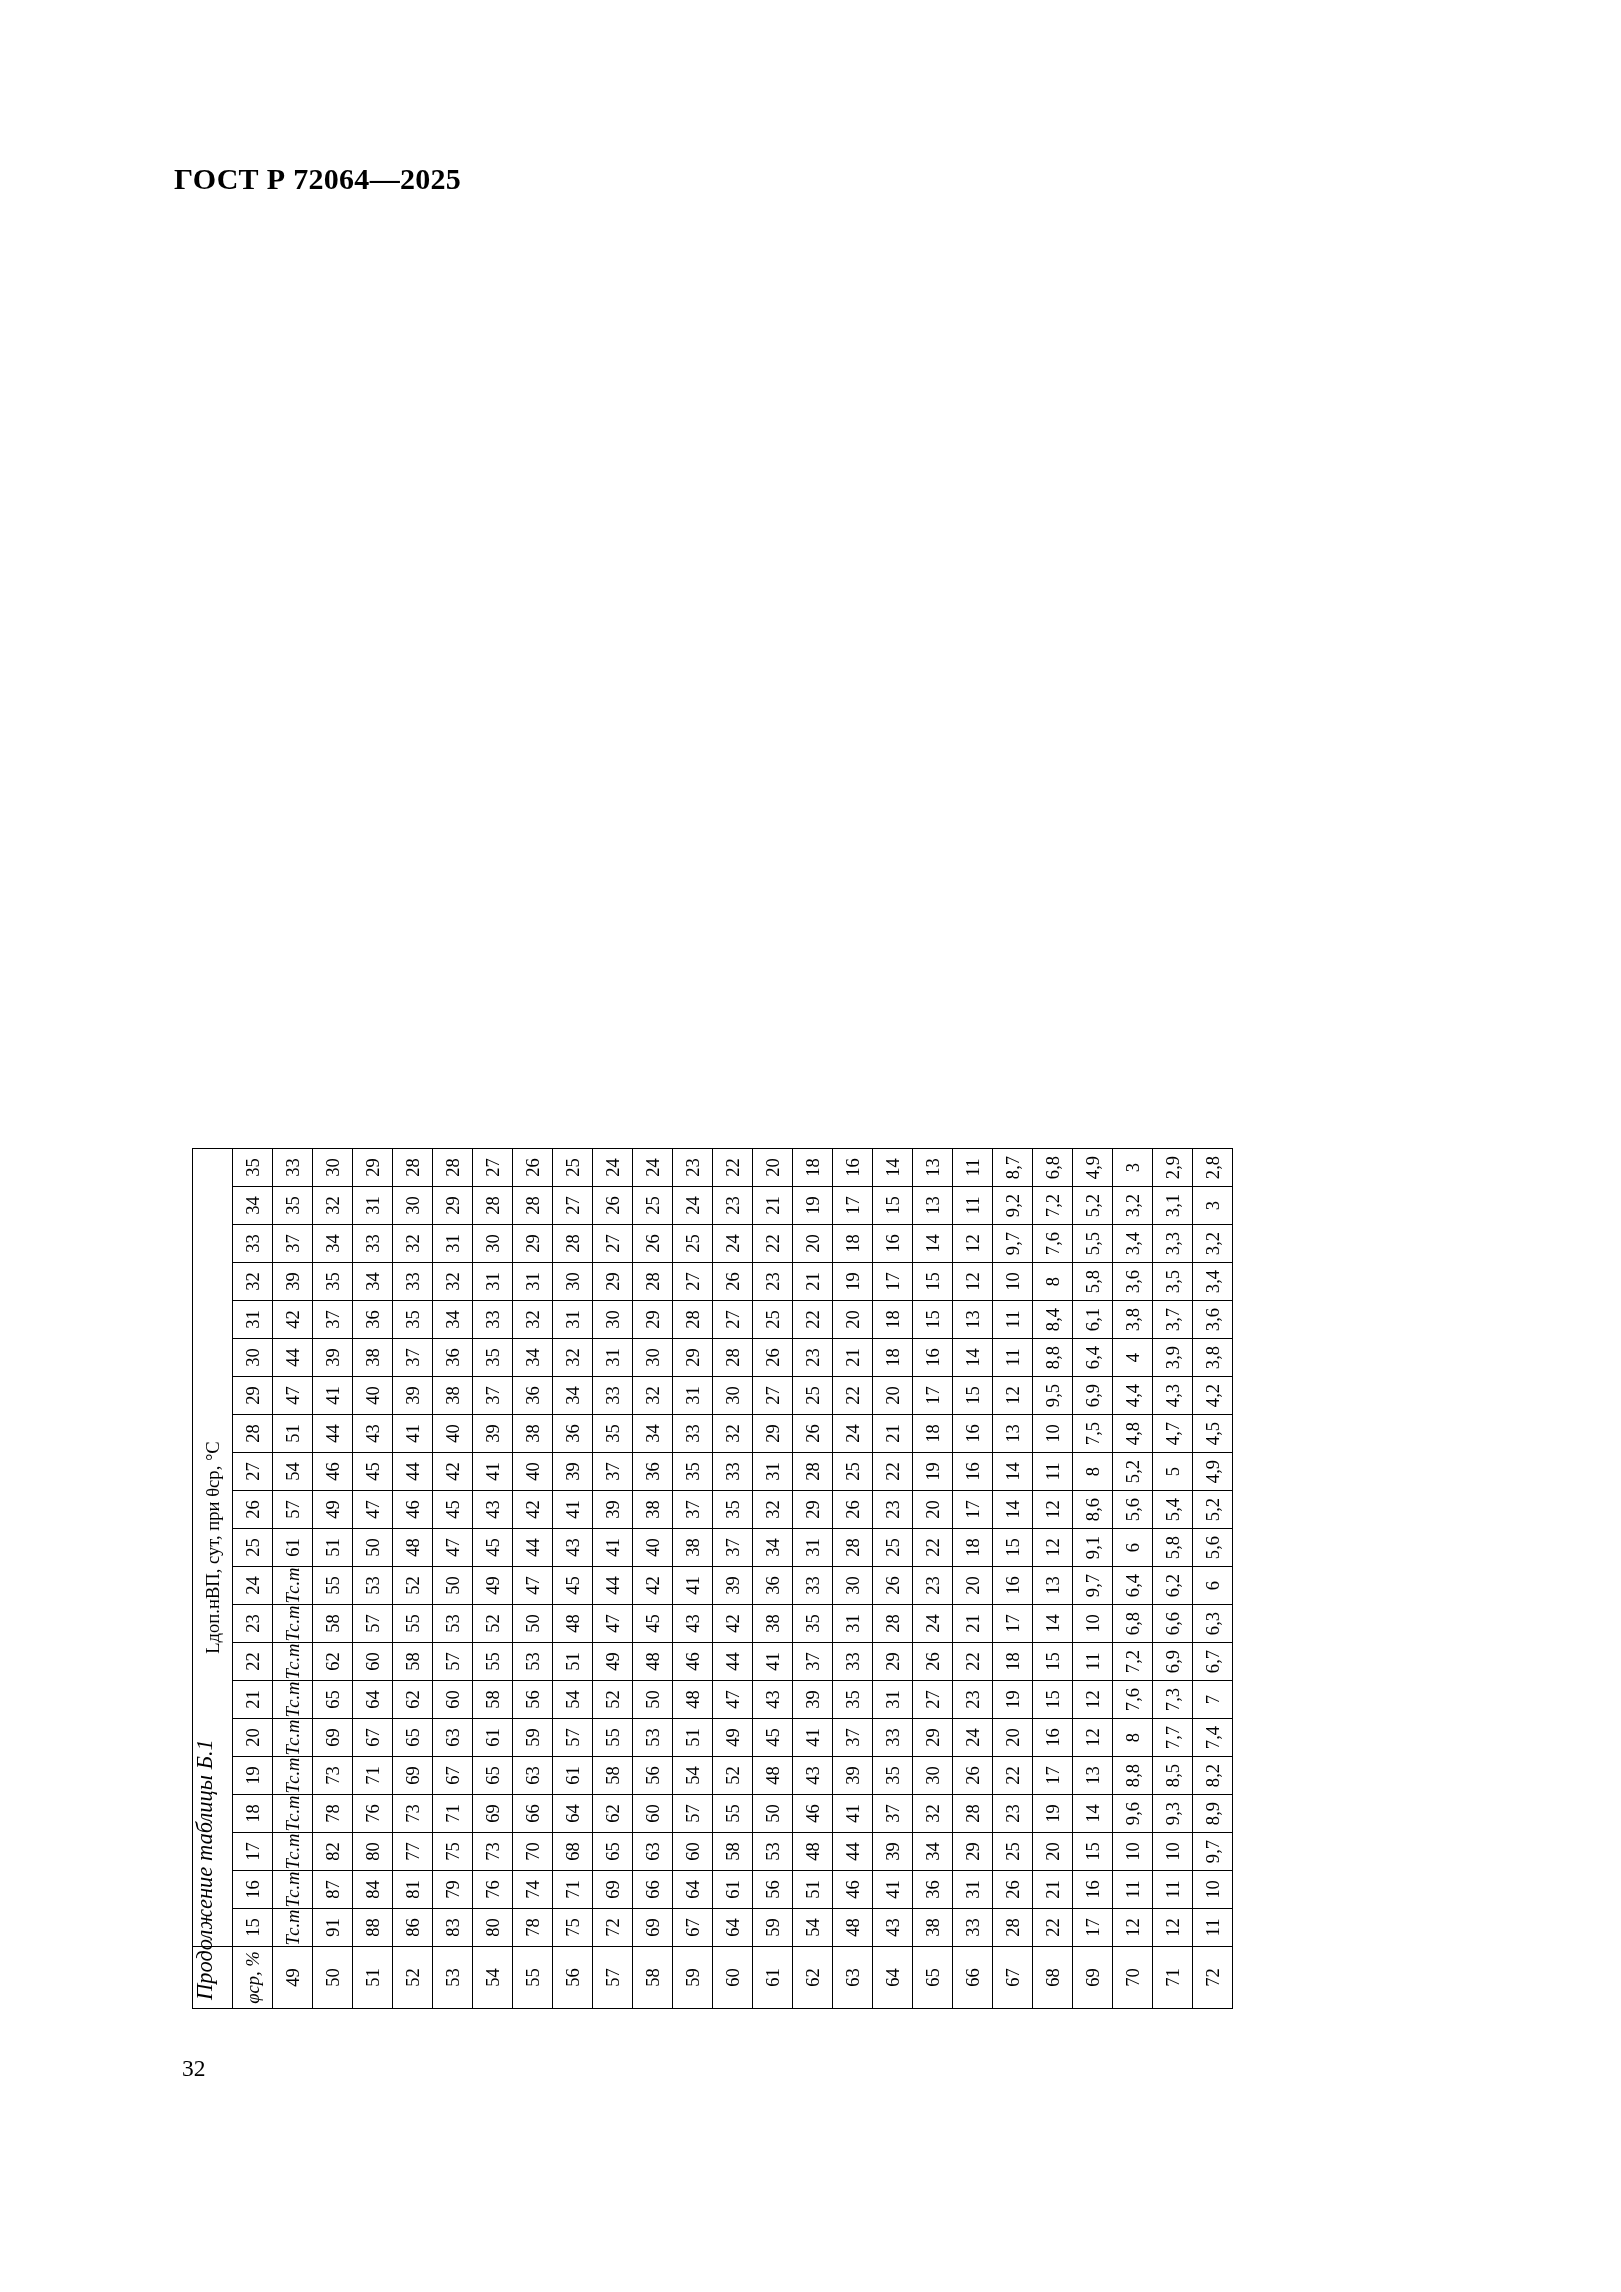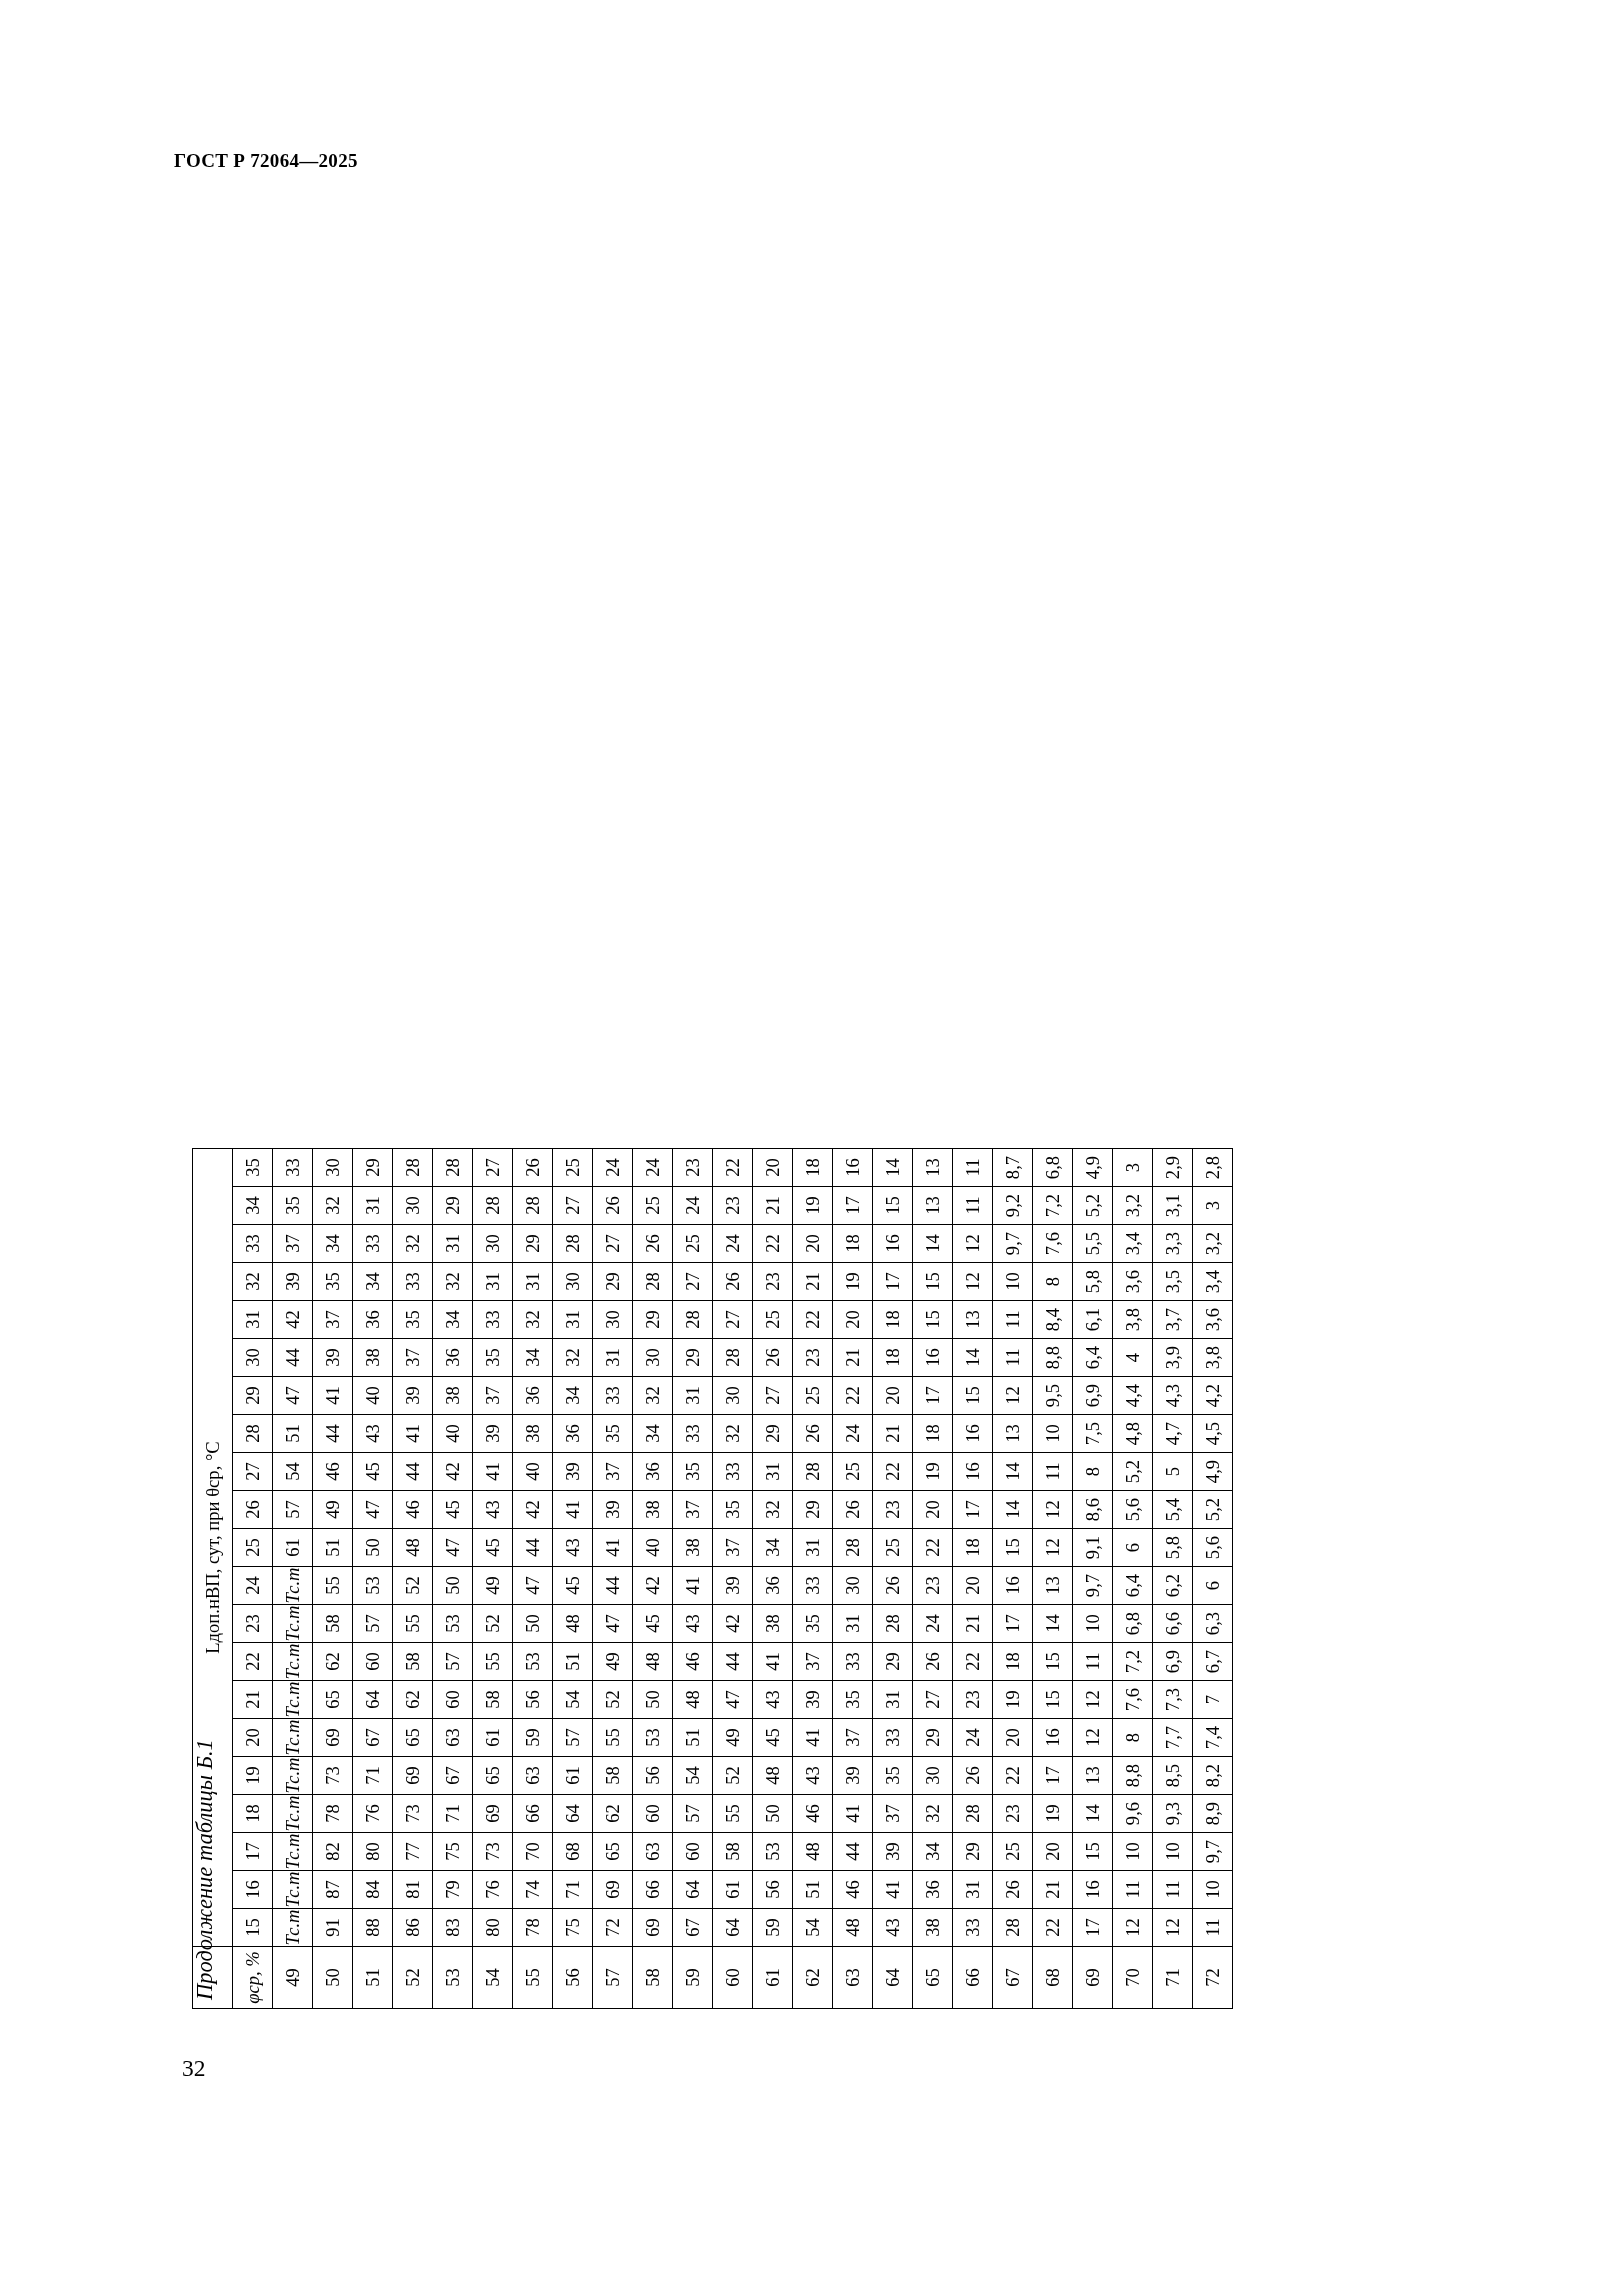--- a/index.html
+++ b/index.html
@@ -14,24 +14,24 @@
     color: #000000;
     position: relative;
     overflow: hidden;
   }
   .page {
     position: absolute;
     inset: 0;
   }
   .doc-header {
     position: absolute;
-    top: 150px;
+    top: 162px;
     left: 174px;
     font-family: "Liberation Serif", serif;
-    font-size: 19px;
+    font-size: 30px;
     font-weight: bold;
     letter-spacing: 0.3px;
   }
   .page-number {
     position: absolute;
     left: 182px;
     top: 2055px;
     font-size: 23.5px;
     font-family: "Liberation Serif", serif;
   }

